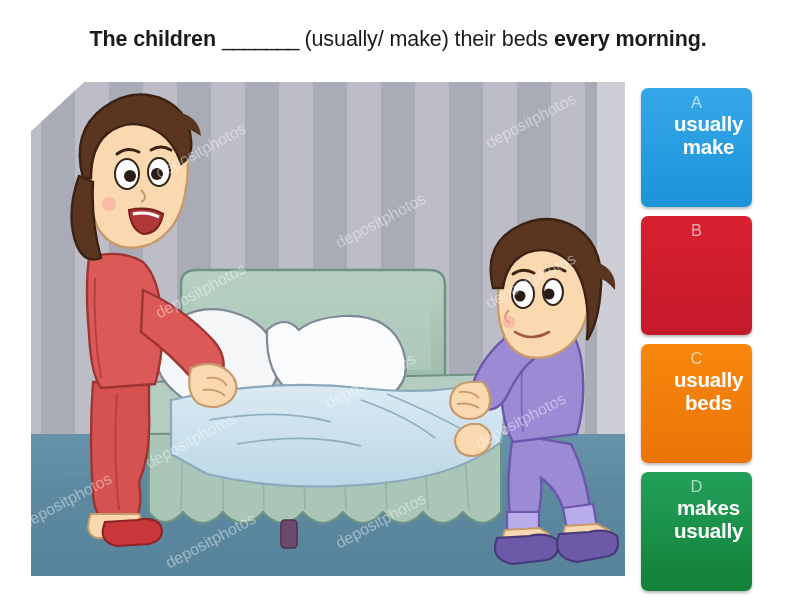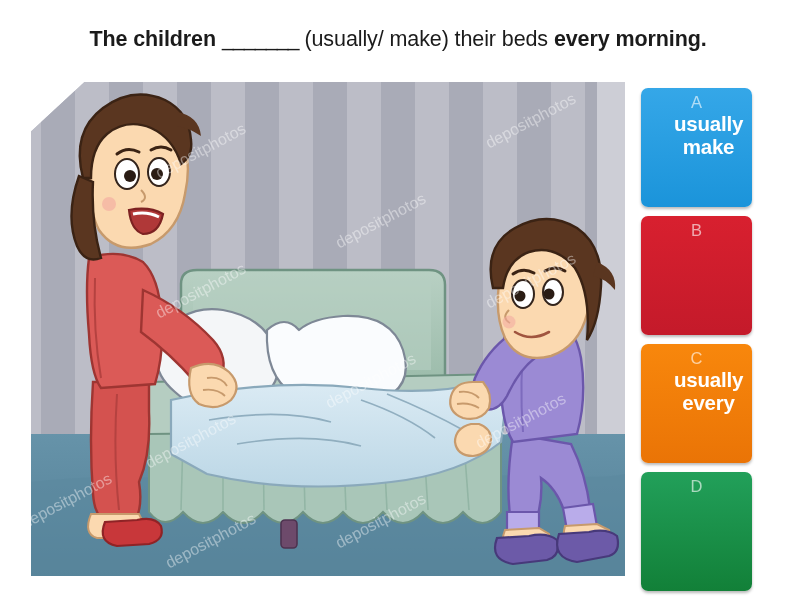--- a/index.html
+++ b/index.html
@@ -278,18 +278,19 @@
 <div id="options">
   <div class="option" id="opt-a">
     <div class="letter">A</div>
     <div class="otext">usually make</div>
   </div>
   <div class="option" id="opt-b">
     <div class="letter">B</div>
   </div>
   <div class="option" id="opt-c">
     <div class="letter">C</div>
-    <div class="otext">usually every</div>
+    <div class="otext">usually beds</div>
   </div>
   <div class="option" id="opt-d">
     <div class="letter">D</div>
+    <div class="otext">makes usually</div>
   </div>
 </div>
 
 </body></html>

